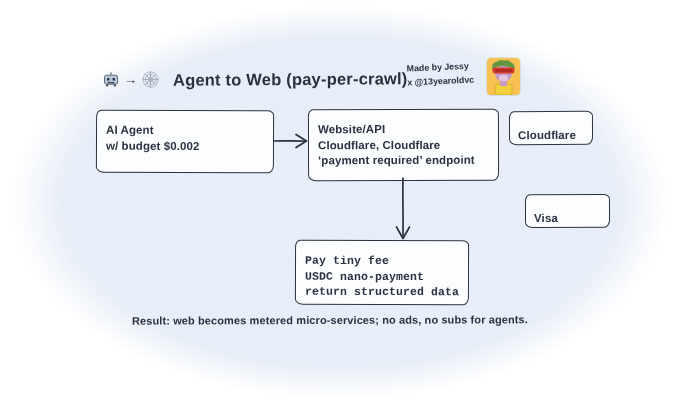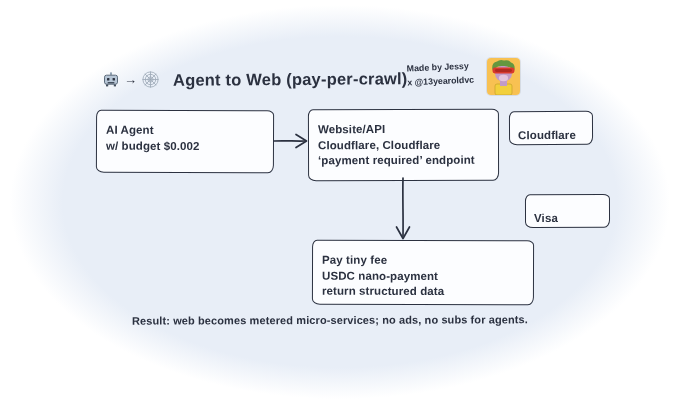--- a/index.html
+++ b/index.html
@@ -35,21 +35,21 @@
   
   .box{
     position:absolute;box-sizing:border-box;background:var(--box-bg);
     border:1.6px solid var(--ink);
     border-radius:5px 7px 6px 8px / 7px 5px 8px 6px;
     padding:12px 9px;font-size:11.5px;font-weight:bold;line-height:1.36;letter-spacing:0.1px;
     white-space:nowrap;
   }
   #box-agent{left:96px;top:110px;width:178px;height:63px;transform:rotate(0.2deg);}
   #box-website{left:308px;top:109px;width:191px;height:72px;transform:rotate(-0.15deg);}
-  #box-payment{left:312px;top:240px;width:222px;height:65px;transform:rotate(0.15deg);}
+  #box-payment{left:295px;top:240px;width:174px;height:65px;transform:rotate(0.15deg);font-family:Liberation Mono, monospace;}
   .provider{
     display:flex;align-items:flex-end;padding:0 8px;
   }
   #prov-0{left:509px;top:111px;width:84px;height:34px;transform:rotate(-0.3deg);}
   #prov-1{left:509px;top:150px;width:85px;height:37px;transform:rotate(0.25deg);}
   #prov-2{left:508px;top:194px;width:85px;height:34px;transform:rotate(-0.2deg);margin-left:17px;}
   .arrows{position:absolute;inset:0;pointer-events:none;}
   .result{
     position:absolute;left:0;top:314px;width:660px;text-align:center;
     font-size:11px;font-weight:bold;letter-spacing:0.1px;transform:rotate(-0.2deg);

